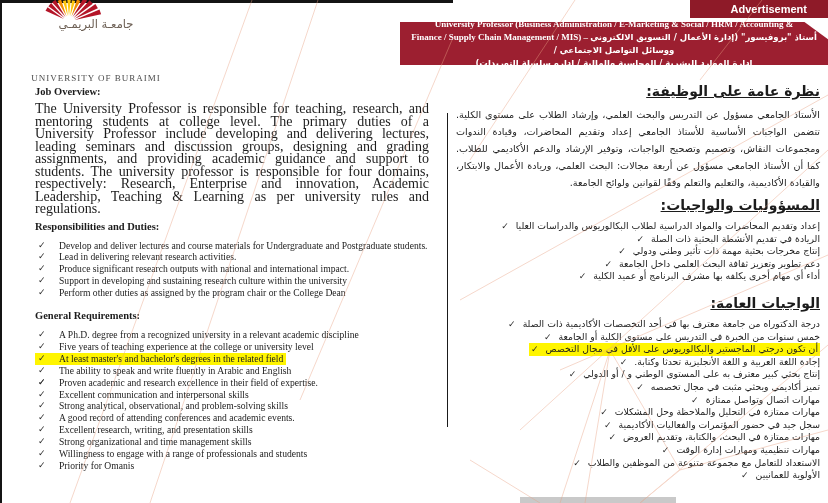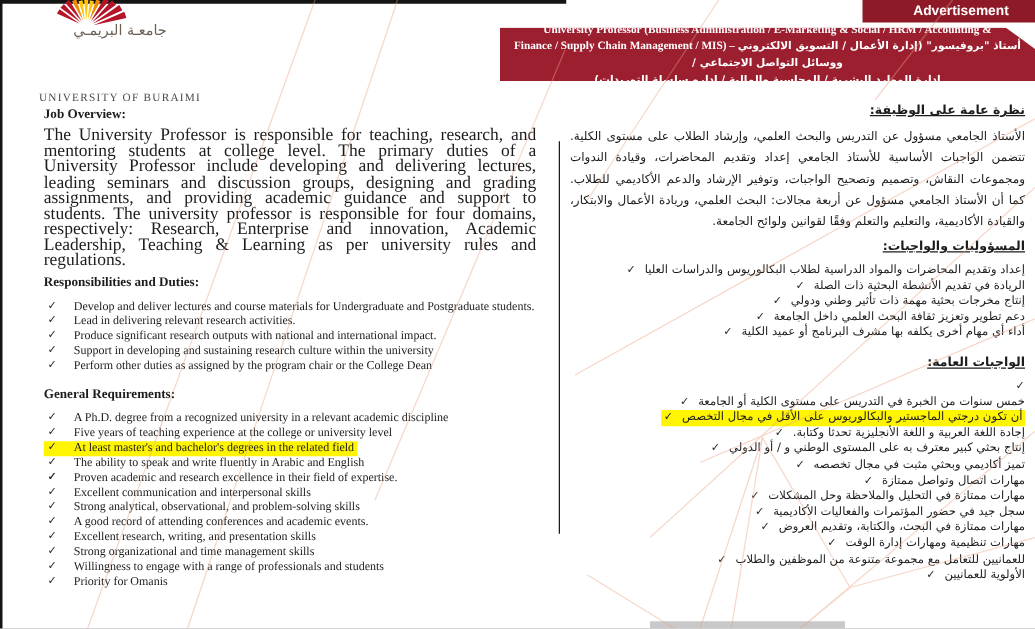--- a/index.html
+++ b/index.html
@@ -37,21 +37,21 @@
   .p-en{font-size:14px;line-height:12.5px;text-align:justify;text-align-last:left;margin:6px 0 0 0;}
   .list-en{margin-top:8px;}
   .en-item{position:relative;padding-left:24px;font-size:9.6px;line-height:11.9px;
            text-align:justify;text-align-last:left;}
   .en-item .chk{position:absolute;left:3px;top:0;font-family:"DejaVu Sans",sans-serif;font-size:9px;color:#2b2b2b;}
   .en-item.hl{background:#fff500;width:fit-content;padding-right:3px;}
   .mt1{margin-top:5px;} .mt2{margin-top:11px;}
 
   
   .col-ar{position:absolute;left:456px;top:83px;width:364px;font-family:"DejaVu Sans",sans-serif;}
-  .h-ar{font-size:10px;font-weight:bold;text-align:right;text-decoration:underline;direction:rtl;margin:0;}
+  .h-ar{font-size:14px;font-weight:bold;text-align:right;text-decoration:underline;direction:rtl;margin:0;}
   .p-ar{font-size:9.6px;line-height:17px;direction:rtl;text-align:justify;margin:7px 0 0 0;}
   .list-ar{margin-top:7px;}
   .ar-item{display:flex;justify-content:flex-end;gap:7px;font-size:9.3px;line-height:12.6px;}
   .ar-item .chk{font-size:9px;color:#2b2b2b;flex:0 0 auto;}
   .ar-item .txt{direction:rtl;}
   .ar-item.hl{background:#fff500;margin-left:auto;width:fit-content;padding:0 2px;}
 
   
   .wm{position:absolute;left:0;top:0;pointer-events:none;opacity:.42;}
 </style>
@@ -225,20 +225,21 @@
           <span class="chk">✓</span>
           <span class="txt">أداء أي مهام أخرى يكلفه بها مشرف البرنامج أو عميد الكلية</span>
         </div>
       </div>
 
     <div class="h-ar" style="margin-top:12px;">الواجبات العامة:</div>
     <div class="list-ar">
 
         <div class="ar-item">
           <span class="chk">✓</span>
+          <span class="txt">درجة الدكتوراه من جامعة معترف بها في أحد التخصصات الأكاديمية ذات الصلة</span>
         </div>
 
         <div class="ar-item">
           <span class="chk">✓</span>
           <span class="txt">خمس سنوات من الخبرة في التدريس على مستوى الكلية أو الجامعة</span>
         </div>
 
         <div class="ar-item hl">
           <span class="chk">✓</span>
           <span class="txt">أن تكون درجتي الماجستير والبكالوريوس على الأقل في مجال التخصص</span>
@@ -279,21 +280,21 @@
           <span class="txt">مهارات ممتازة في البحث، والكتابة، وتقديم العروض</span>
         </div>
 
         <div class="ar-item">
           <span class="chk">✓</span>
           <span class="txt">مهارات تنظيمية ومهارات إدارة الوقت</span>
         </div>
 
         <div class="ar-item">
           <span class="chk">✓</span>
-          <span class="txt">للعمانيين للتعامل مع مجموعة متنوعة من الموظفين والطلاب</span>
+          <span class="txt">الاستعداد للتعامل مع مجموعة متنوعة من الموظفين والطلاب</span>
         </div>
 
         <div class="ar-item">
           <span class="chk">✓</span>
           <span class="txt">الأولوية للعمانيين</span>
         </div>
       </div>
   </div>
 
   <svg class="wm" width="828" height="503" viewBox="0 0 828 503">

